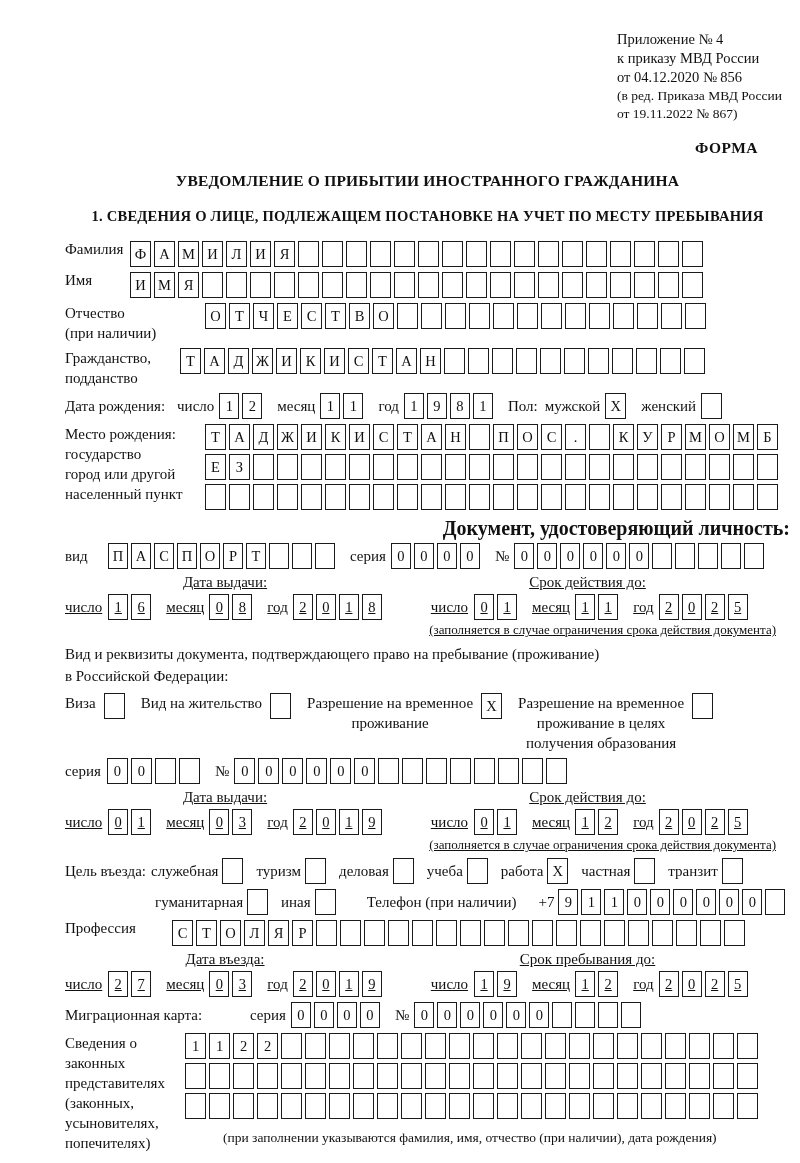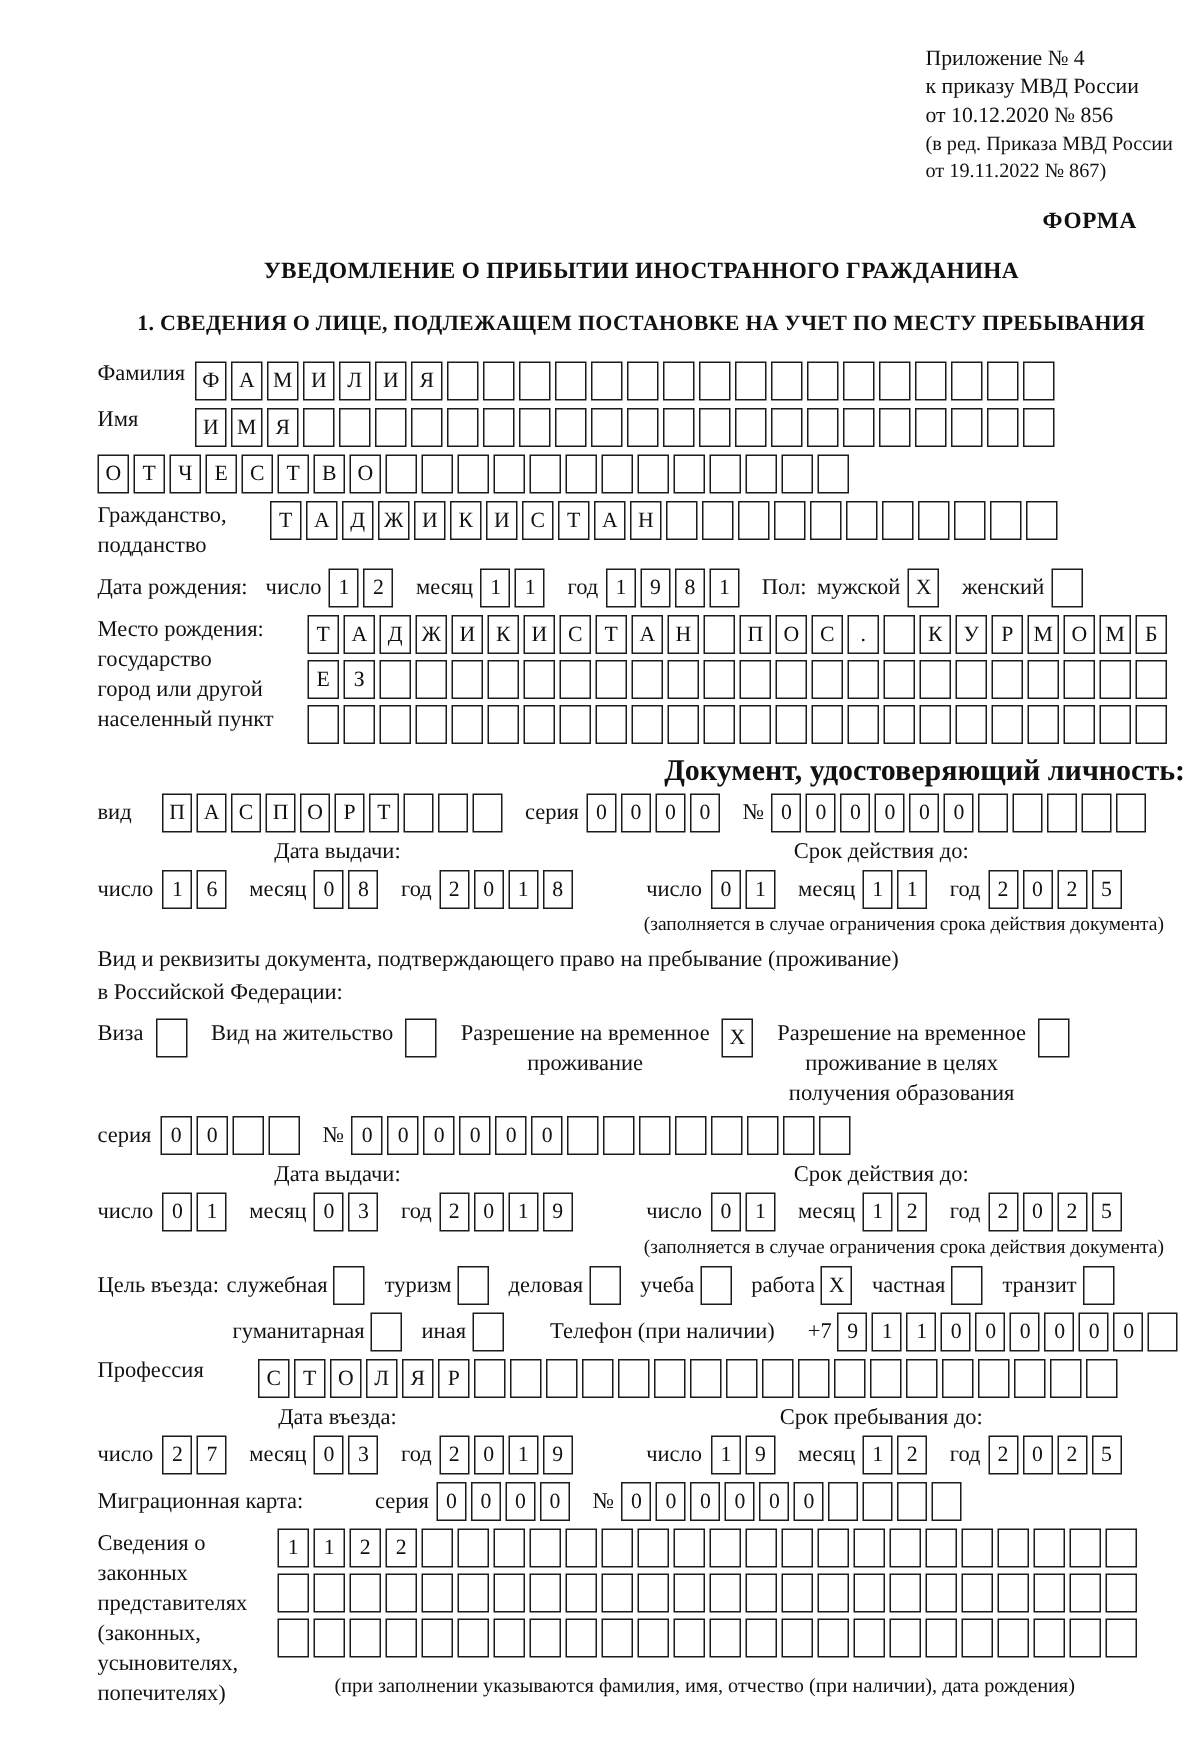--- a/index.html
+++ b/index.html
@@ -22,21 +22,21 @@
   .lblcol{flex-shrink:0;font-size:15px;line-height:20px;}
 
   .cells{display:flex;flex-shrink:0;}
   .cell,.cbox{box-sizing:border-box;flex:0 0 21px;width:21px;height:26px;border:1.7px solid #1b1b1b;margin-right:3px;display:flex;align-items:center;justify-content:center;font-size:14.5px;background:#fff;}
   .cbox{display:inline-flex;flex:0 0 21px;}
   .sm .cell{flex-basis:20px;width:20px;}
   .cellcol .cells{margin-bottom:4px;}
 
   .dlbl{font-size:15px;margin:0 5px 0 12px;flex-shrink:0;}
   .dlbl0{font-size:15px;margin-right:6px;flex-shrink:0;}
-  .dblock{margin-top:4px;}
+  .dblock{margin-top:4px;text-decoration:underline;}
   .dheads{display:flex;font-size:15px;line-height:18px;}
   .dh-left{width:320px;text-align:center;}
   .dh-right{flex:1;text-align:center;}
   .dline{display:flex;align-items:center;margin-top:3px;}
   .spacer{width:46px;flex-shrink:0;}
   .dnote{font-size:13px;text-align:right;padding-right:14px;margin-top:2px;line-height:16px;}
 
   .txt{font-size:15px;margin-top:6px;line-height:20px;}
   .opts{display:flex;margin-top:7px;}
   .opt{display:flex;align-items:flex-start;margin-right:13px;}
@@ -49,21 +49,21 @@
   .center-b{font-weight:bold;font-size:20px;text-align:right;margin-top:5px;line-height:19px;}
 </style>
 </head>
 <body>
 
 <div class="page">
 
   <div class="ref-block">
     <div>Приложение № 4</div>
     <div>к приказу МВД России</div>
-    <div>от 10.12.2020 № 856</div>
+    <div>от 04.12.2020 № 856</div>
     <div class="ref-sub">(в ред. Приказа МВД России</div>
     <div class="ref-sub">от 19.11.2022 № 867)</div>
   </div>
   <div class="forma">ФОРМА</div>
 
   <div class="title">
     <div>УВЕДОМЛЕНИЕ О ПРИБЫТИИ ИНОСТРАННОГО ГРАЖДАНИНА</div>
   </div>
 
   <div class="sect">1. СВЕДЕНИЯ О ЛИЦЕ, ПОДЛЕЖАЩЕМ ПОСТАНОВКЕ НА УЧЕТ ПО МЕСТУ ПРЕБЫВАНИЯ</div>
@@ -122,20 +122,24 @@
         <span class="cell"></span>
         <span class="cell"></span>
         <span class="cell"></span>
         <span class="cell"></span>
         <span class="cell"></span>
         <span class="cell"></span>
       </span>
   </div>
 
   <div class="row">
+    <div class="lblcol w140">
+      <div>Отчество</div>
+      <div>(при наличии)</div>
+    </div>
     <span class="cells">
         <span class="cell">О</span>
         <span class="cell">Т</span>
         <span class="cell">Ч</span>
         <span class="cell">Е</span>
         <span class="cell">С</span>
         <span class="cell">Т</span>
         <span class="cell">В</span>
         <span class="cell">О</span>
         <span class="cell"></span>

